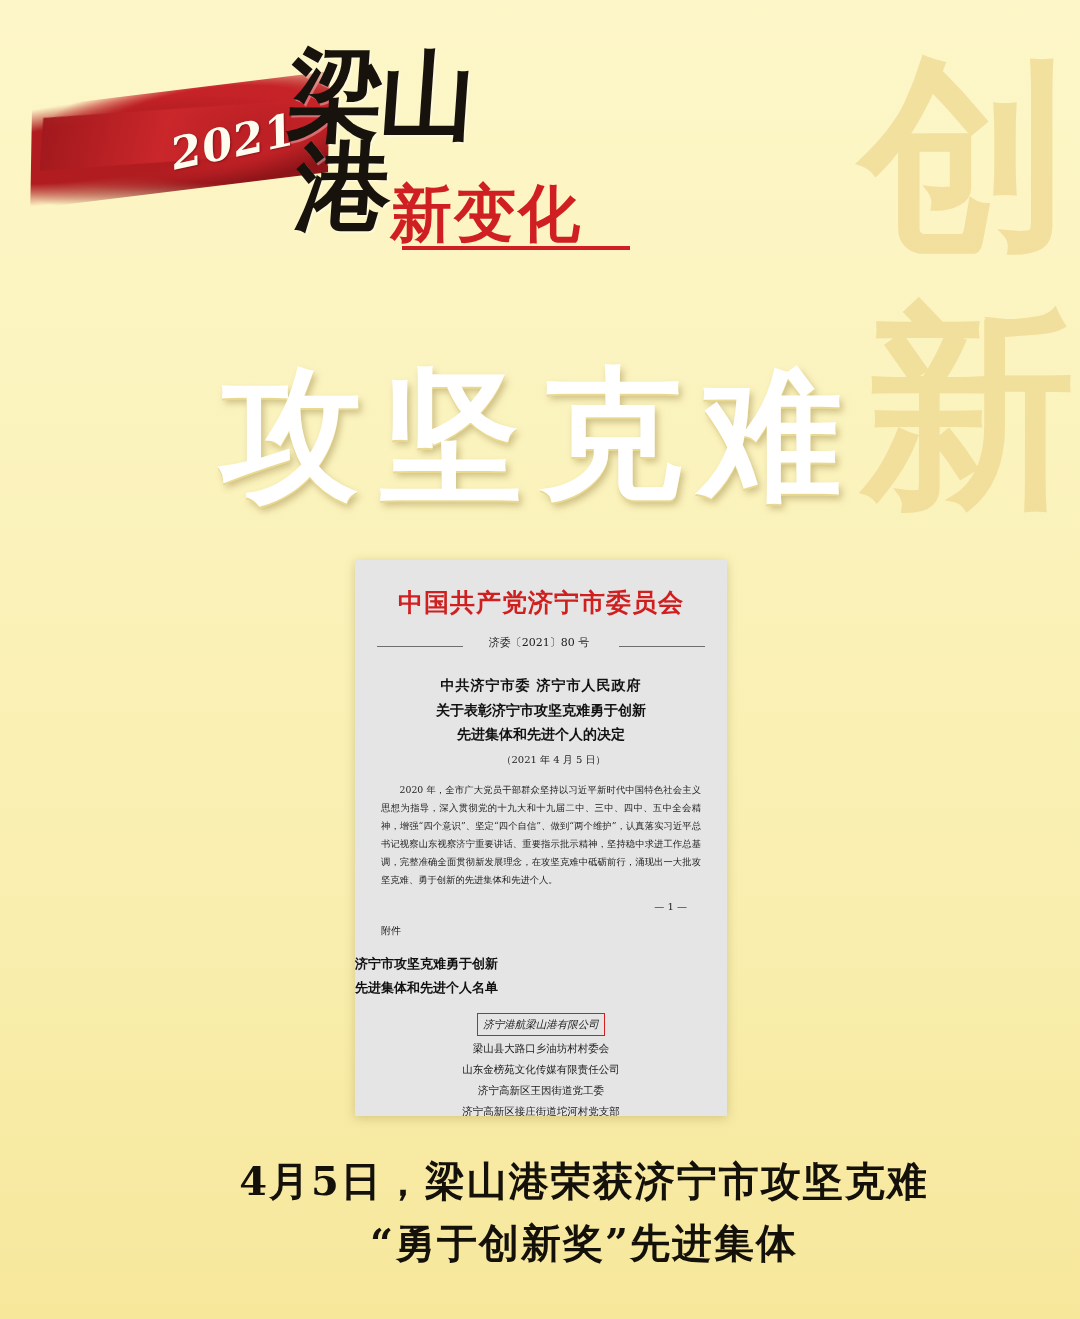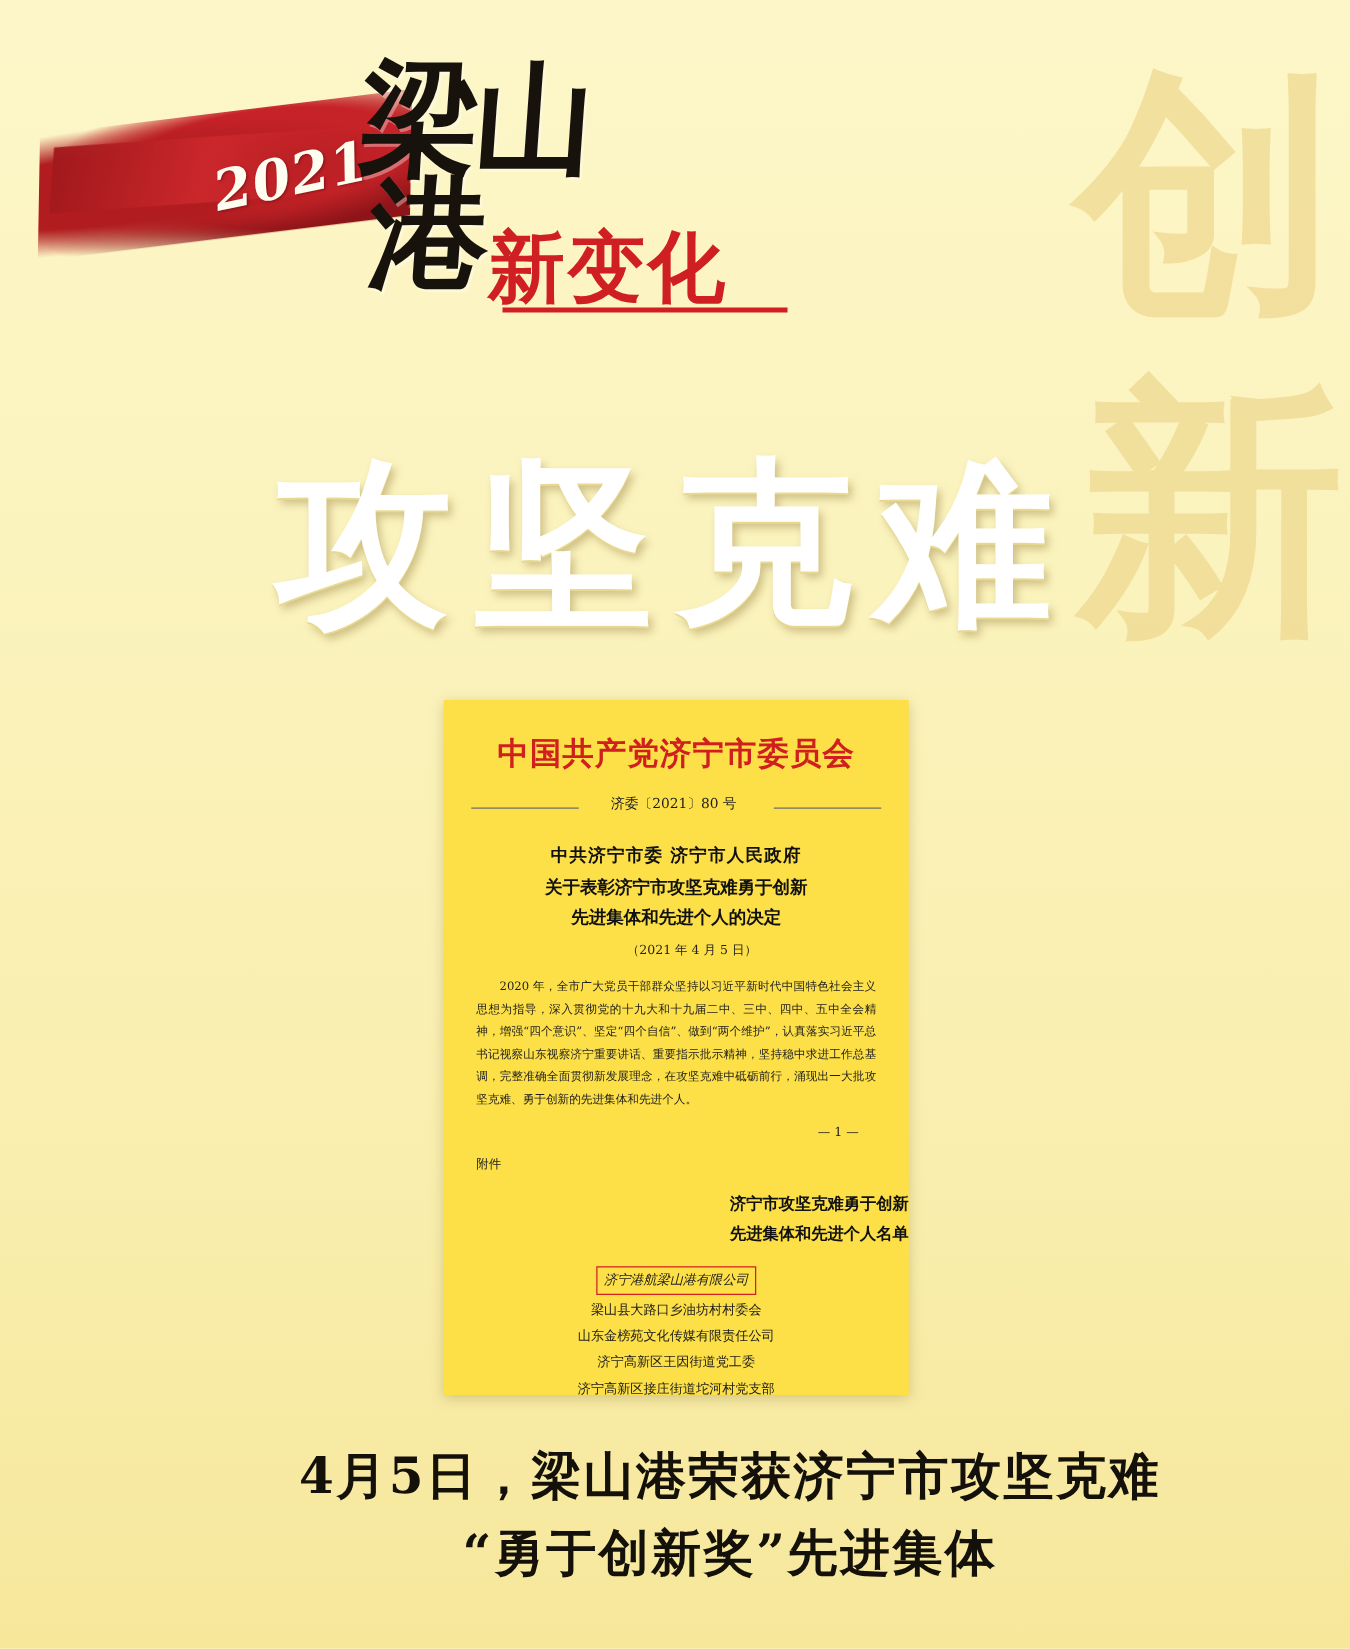--- a/index.html
+++ b/index.html
@@ -134,21 +134,21 @@
     white-space: nowrap;
   }
 
   
   .doc {
     position: absolute;
     left: 355px;
     top: 560px;
     width: 372px;
     height: 556px;
-    background: #fde047;
+    background: #e5e5e5;
     box-shadow: 0 2px 10px rgba(120, 100, 40, 0.28);
     overflow: hidden;
     padding: 0;
   }
   .doc-title {
     margin: 26px 0 0 0;
     text-align: center;
     color: #cf1f1f;
     font-family: "DejaVu Serif", serif;
     font-weight: 700;
@@ -214,21 +214,21 @@
     color: #222;
   }
   .doc-attach {
     margin: 12px 0 0 26px;
     font-family: "DejaVu Serif", serif;
     font-size: 10px;
     color: #222;
   }
   .doc-subheading {
     margin: 14px 0 0 0;
-    text-align: right;
+    text-align: left;
     font-family: "DejaVu Serif", serif;
     font-weight: 700;
     font-size: 13px;
     color: #111;
     line-height: 1.8;
   }
   .doc-list {
     margin: 14px 0 0 0;
     padding: 0;
     list-style: none;

